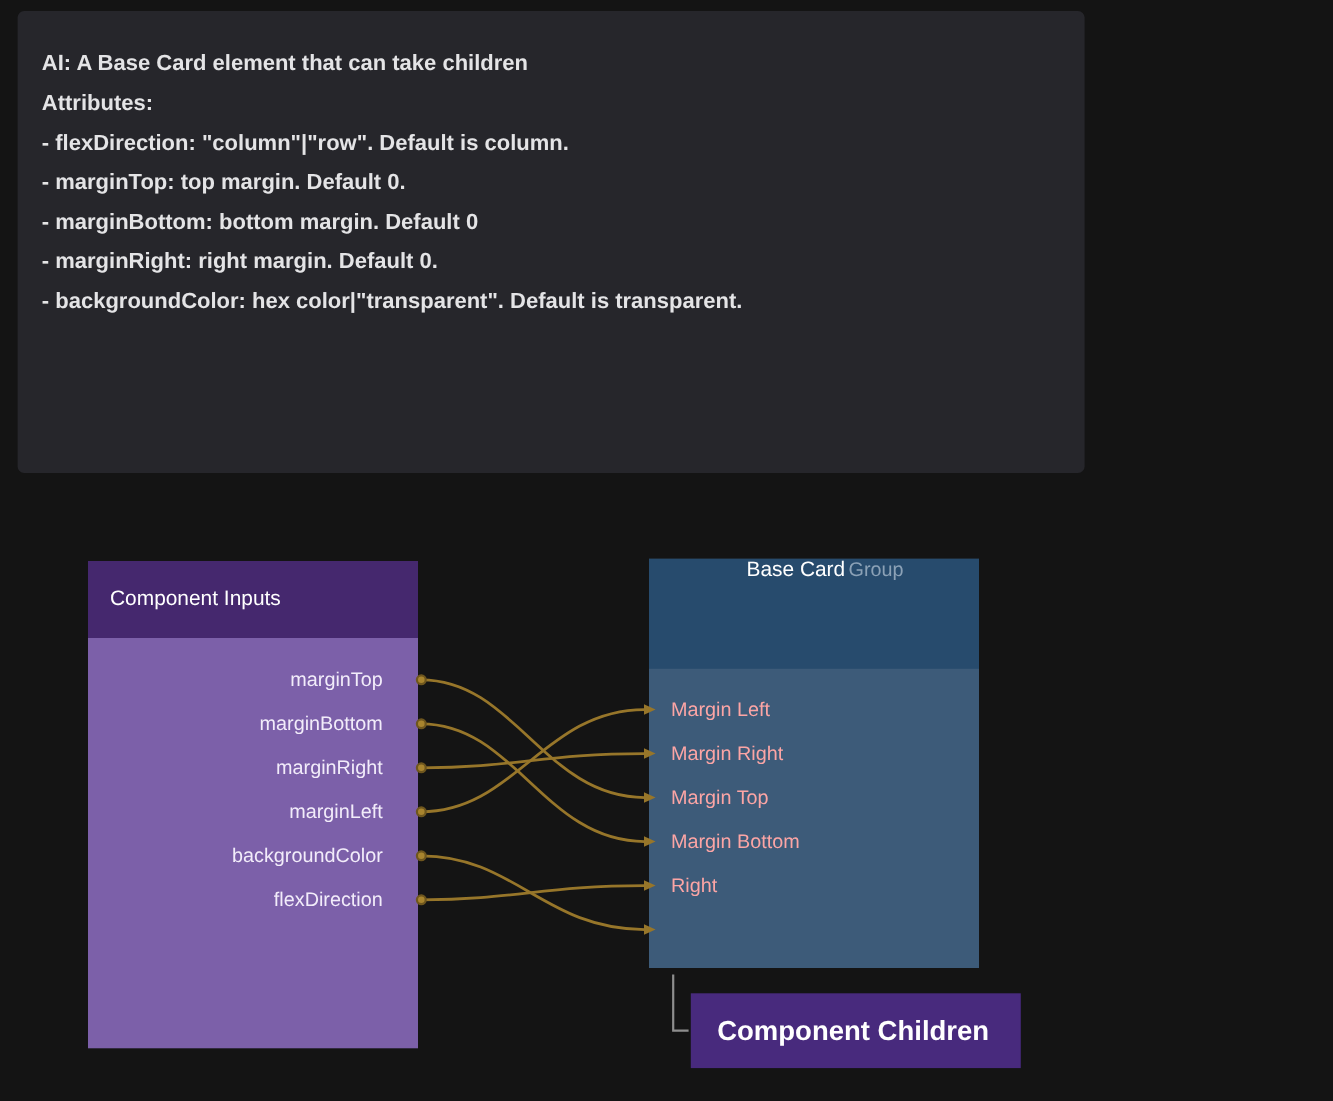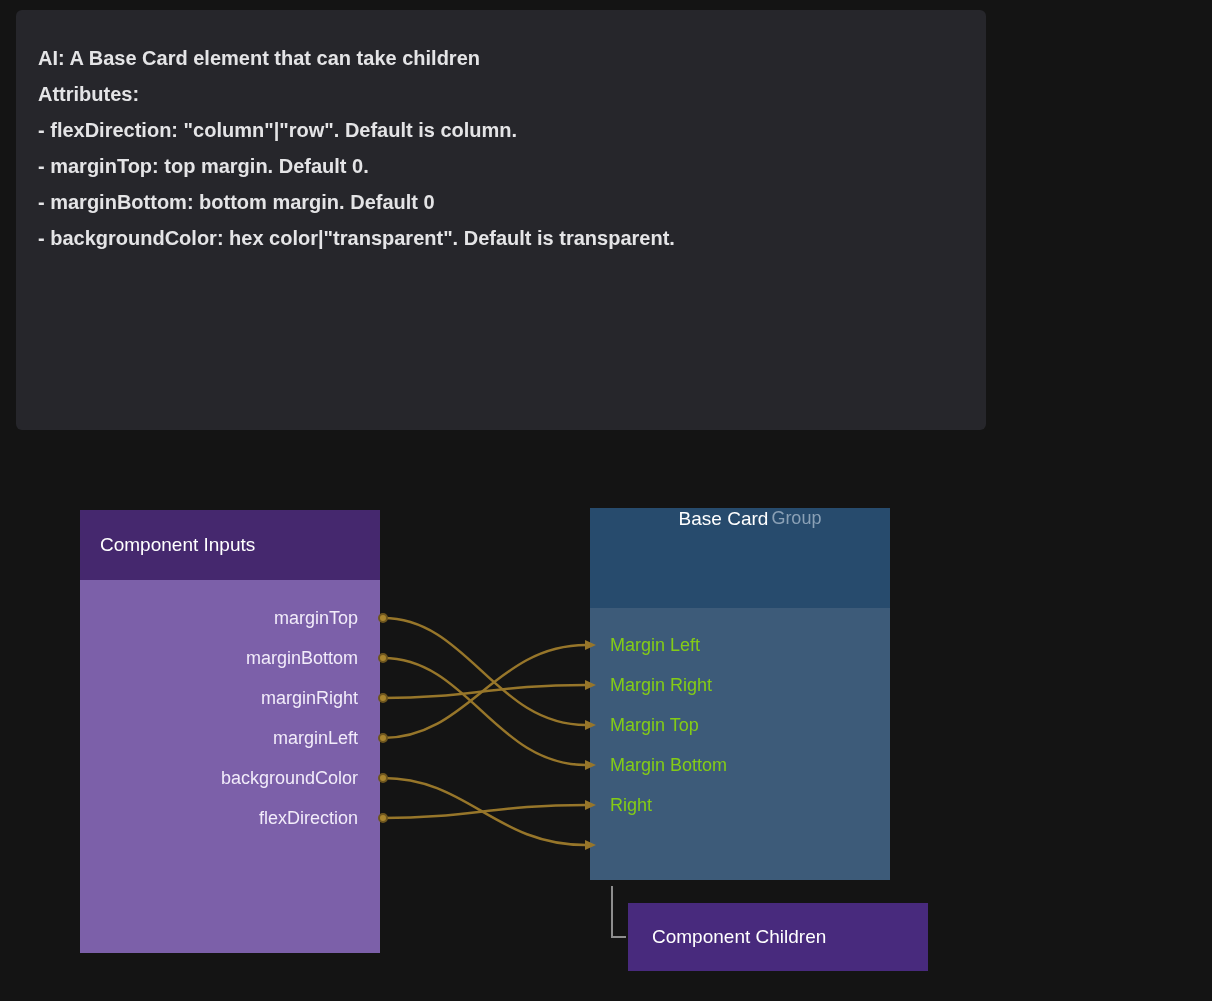--- a/index.html
+++ b/index.html
@@ -64,21 +64,21 @@
     font-size: 19px;
     font-weight: 400;
   }
   .node-inputs .node-body{ padding-top: 18px; }
   .in-row{
     position: relative;
     height: 40px;
     display: flex;
     align-items: center;
     justify-content: flex-end;
-    padding-right: 22px;
+    padding-right: 32px;
   }
   .port-label{
     color: #f2ecfa;
     font-size: 18px;
   }
   .port-dot{
     position: absolute;
     right: -8px; top: 50%;
     transform: translateY(-50%);
     width: 10px; height: 10px;
@@ -109,41 +109,41 @@
   }
   .node-basecard .node-body{ padding-top: 17px; }
   .bc-row{
     position: relative;
     height: 40px;
     display: flex;
     align-items: center;
     padding-left: 20px;
   }
   .bc-label{
-    color: #84cc16;
+    color: #fca5a5;
     font-size: 18px;
   }
   .arrow-anchor{
     position: absolute;
     left: 0; top: 50%;
     width: 0; height: 0;
   }
 
   .node-children{
     left: 628px; top: 903px;
     width: 300px; height: 68px;
     background: var(--c-children_bg);
     display: flex;
     align-items: center;
     padding-left: 24px;
   }
   .children-title{
     color: #ffffff;
-    font-size: 19px;
-    font-weight: 400;
+    font-size: 25px;
+    font-weight: 700;
   }
 
   
   #edge-layer{
     position: absolute;
     left: 0; top: 0;
     width: 1212px; height: 1001px;
     pointer-events: none;
     z-index: 5;
   }
@@ -163,20 +163,21 @@
 <body>
 
 <div id="stage">
 
   <div class="prompt-panel">
     <div class="prompt-line">AI: A Base Card element that can take children</div>
     <div class="prompt-line">Attributes:</div>
     <div class="prompt-line">- flexDirection: "column"|"row". Default is column.</div>
     <div class="prompt-line">- marginTop: top margin. Default 0.</div>
     <div class="prompt-line">- marginBottom: bottom margin. Default 0</div>
+    <div class="prompt-line">- marginRight: right margin. Default 0.</div>
     <div class="prompt-line">- backgroundColor: hex color|"transparent". Default is transparent.</div>
   </div>
 
   <div class="node node-inputs">
     <div class="node-header">
       <span class="node-title">Component Inputs</span>
     </div>
     <div class="node-body">
       <div class="in-row">
         <span class="port-label">marginTop</span>

